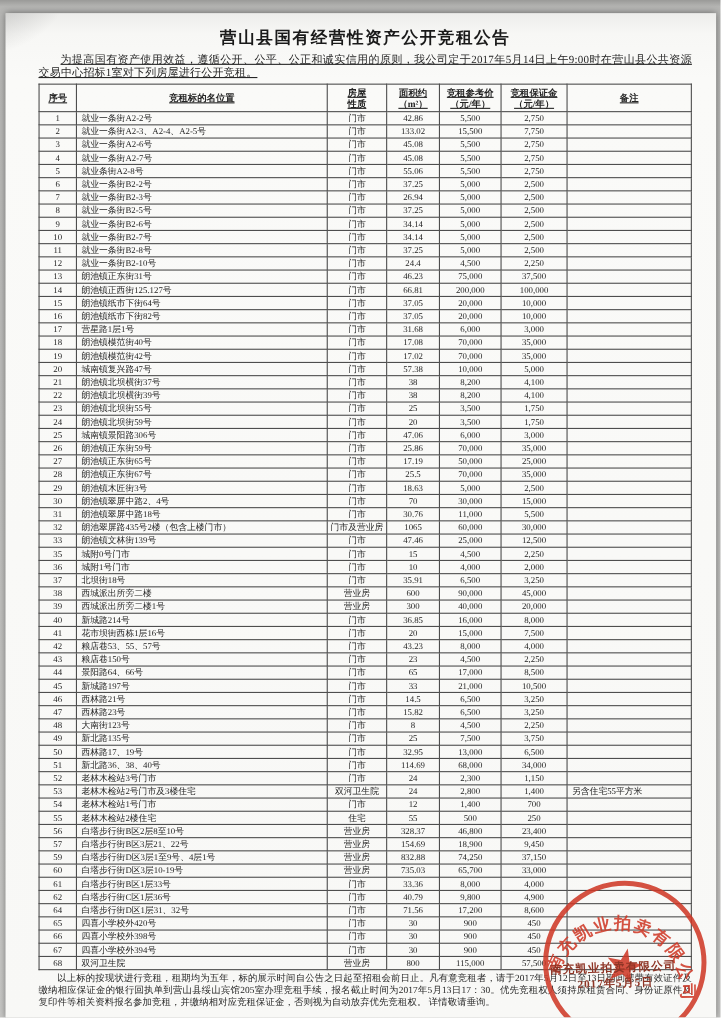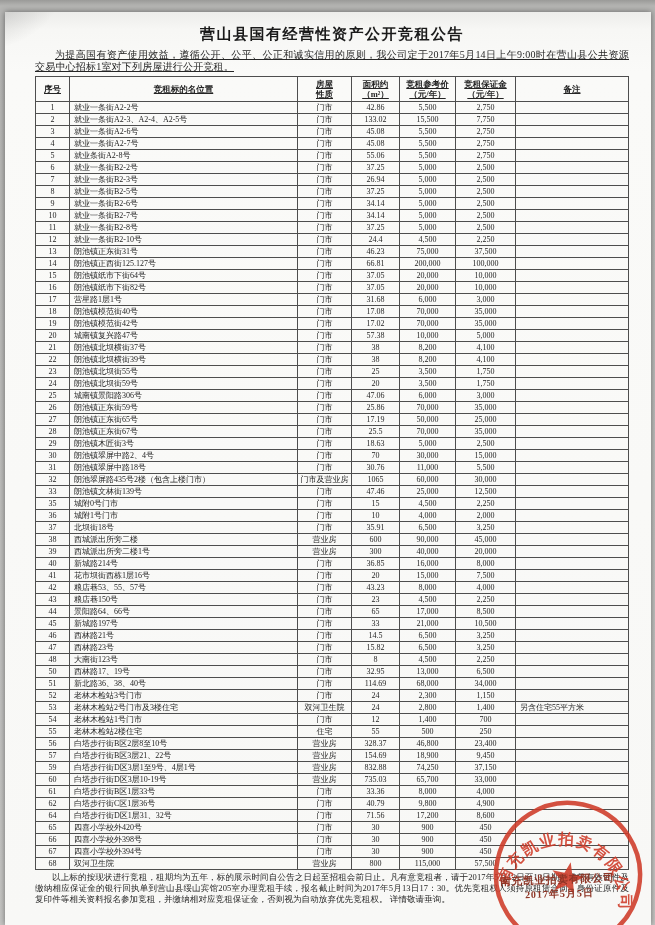--- a/index.html
+++ b/index.html
@@ -509,20 +509,29 @@
           <tr>
             <td class="c0">48</td>
             <td class="c1">大南街123号</td>
             <td class="c2">门市</td>
             <td class="c3">8</td>
             <td class="c4">4,500</td>
             <td class="c5">2,250</td>
             <td class="c6"></td>
           </tr>
           <tr>
+            <td class="c0">49</td>
+            <td class="c1">新北路135号</td>
+            <td class="c2">门市</td>
+            <td class="c3">25</td>
+            <td class="c4">7,500</td>
+            <td class="c5">3,750</td>
+            <td class="c6"></td>
+          </tr>
+          <tr>
             <td class="c0">50</td>
             <td class="c1">西林路17、19号</td>
             <td class="c2">门市</td>
             <td class="c3">32.95</td>
             <td class="c4">13,000</td>
             <td class="c5">6,500</td>
             <td class="c6"></td>
           </tr>
           <tr>
             <td class="c0">51</td>

